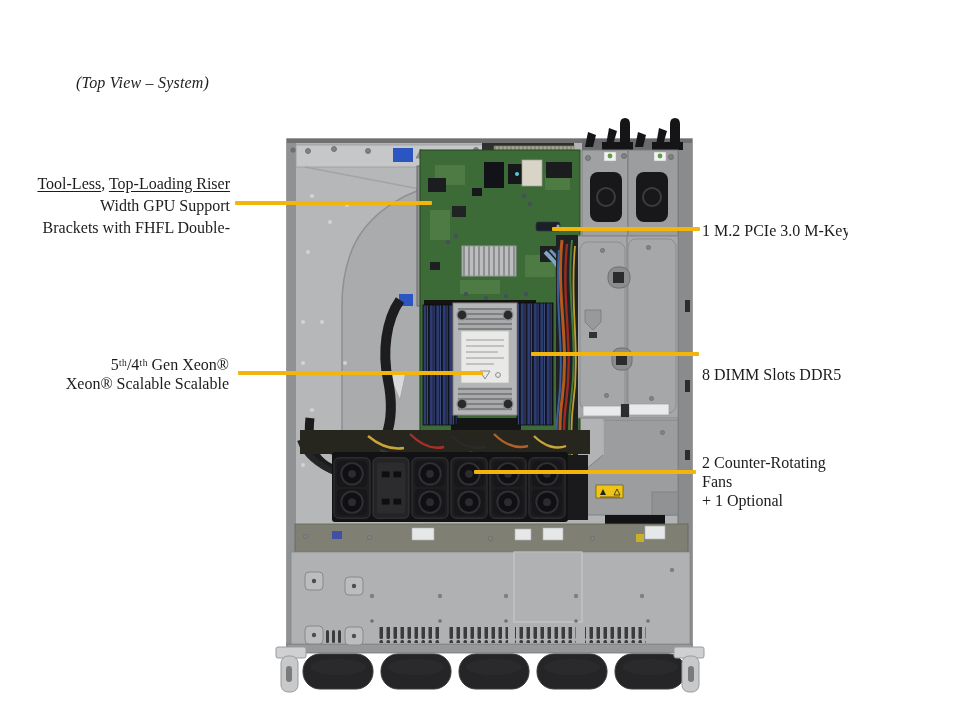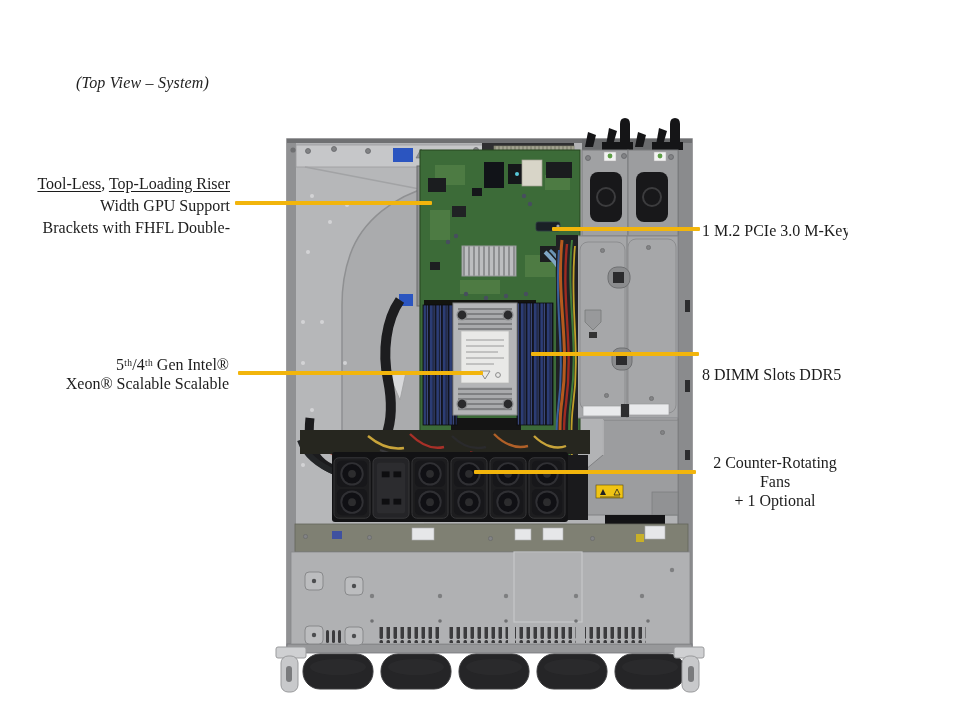--- a/index.html
+++ b/index.html
@@ -1,21 +1,21 @@
 <!DOCTYPE html>
 <html><head>
 <meta charset="utf-8">
 <style>
   html,body{margin:0;padding:0;background:#fff;}
   #stage{position:relative;width:848px;height:720px;background:#ffffff;overflow:hidden;
          font-family:Liberation Serif, serif;color:#1d1d1d;}
   #server-art{position:absolute;left:0;top:0;width:960px;height:720px;}
   .figure-title{position:absolute;left:76px;top:74px;font-size:16px;font-style:italic;
                 letter-spacing:.2px;color:#222;white-space:nowrap;}
-  .callout{position:absolute;font-size:16px;line-height:19px;color:#1c1c1c;text-align:center;}
+  .callout{position:absolute;font-size:16px;line-height:19px;color:#1c1c1c;}
   .callout.right-align{text-align:right;}
   .u{text-decoration:underline;text-underline-offset:2px;margin-top:9px;}
   .leader{position:absolute;height:4px;background:#F2B50C;border-radius:1px;}
   #callout-riser{left:18px;top:173px;width:212px;line-height:22px;}
   #leader-riser{left:235px;top:201px;width:197px;}
   #callout-m2{left:702px;top:221px;white-space:nowrap;}
   #leader-m2{left:552px;top:227px;width:148px;}
   #callout-processor{left:27px;top:355px;width:202px;}
   #leader-processor{left:238px;top:371px;width:245px;}
   #callout-dimm{left:702px;top:365px;white-space:nowrap;}
@@ -389,21 +389,21 @@
 
   <div class="callout right-align" id="callout-riser">
     <span class="u">Tool-Less</span><span>, </span><span class="u">Top-Loading Riser</span>
     <div>Width GPU Support</div>
     <div>Brackets with FHFL Double-</div>
   </div>
 
   <div class="callout" id="callout-m2">1 M.2 PCIe 3.0 M-Key</div>
 
   <div class="callout right-align" id="callout-processor">
-    <div>5ᵗʰ/4ᵗʰ Gen Intel®</div>
+    <div>5ᵗʰ/4ᵗʰ Gen Xeon®</div>
     <div>Xeon® Scalable Scalable</div>
   </div>
 
   <div class="callout" id="callout-dimm">8 DIMM Slots DDR5</div>
 
   <div class="callout" id="callout-fans">
     <div>2 Counter-Rotating Fans</div>
     <div>+ 1 Optional</div>
   </div>
 

